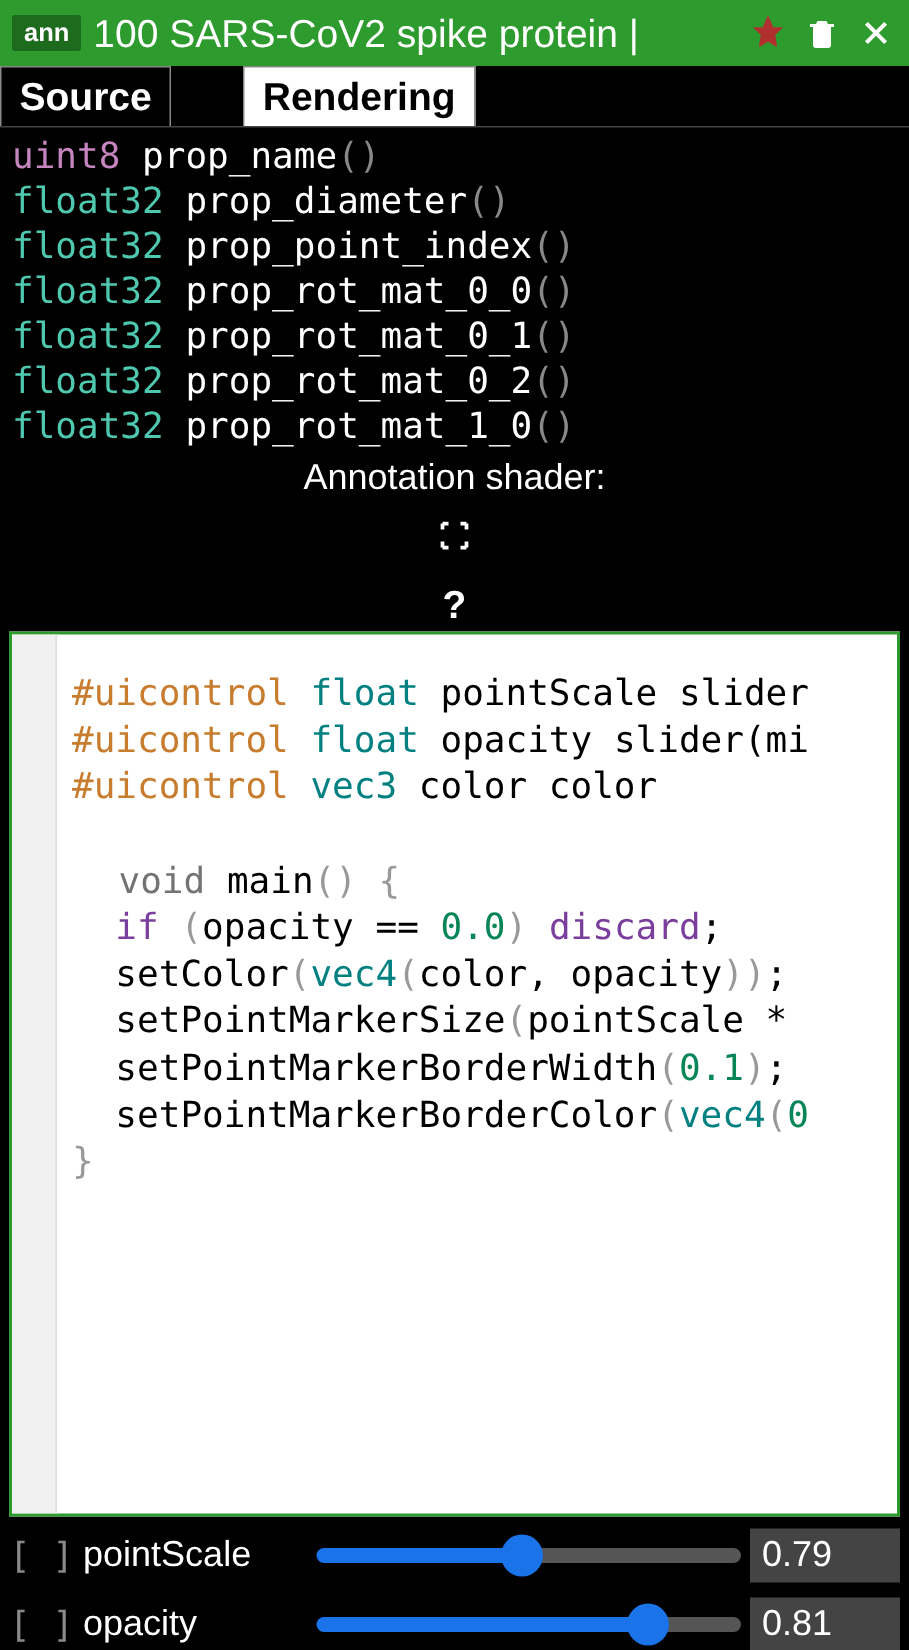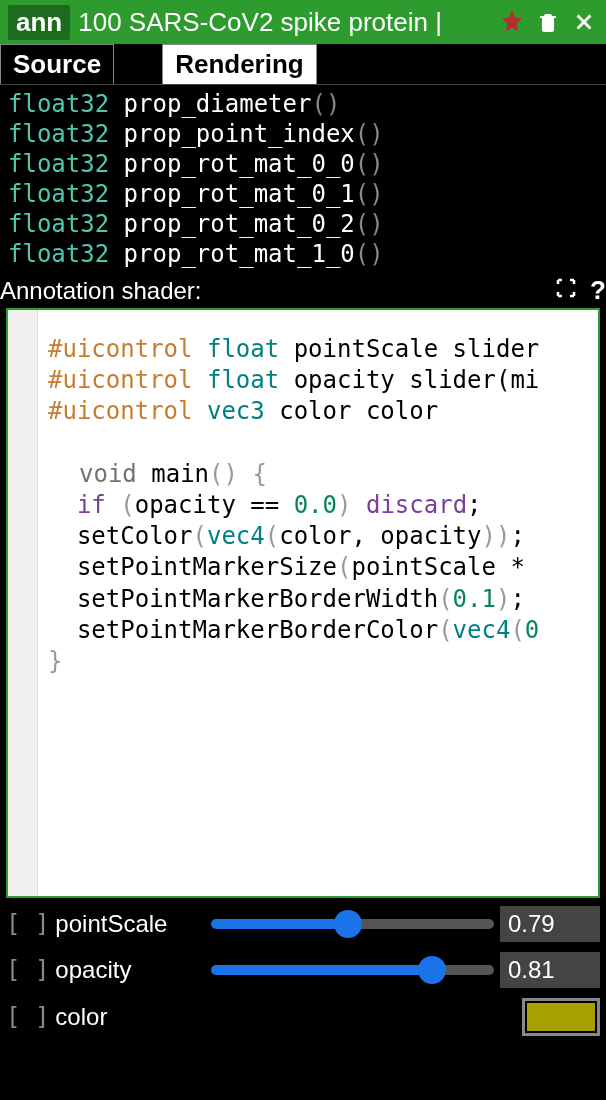--- a/index.html
+++ b/index.html
@@ -17,21 +17,21 @@
   align-items: center;
   padding: 4px 8px;
   gap: 8px;
   height: 44px;
 }
 .badge {
   background: #1d6b1d;
   color: #fff;
   padding: 2px 8px;
   font-weight: bold;
-  font-size: 26px;
+  font-size: 17px;
   border-radius: 2px;
 }
 .title {
   flex: 1;
   color: #fff;
   font-size: 26px;
   white-space: nowrap;
   overflow: hidden;
   text-overflow: ellipsis;
 }
@@ -69,23 +69,24 @@
   font-size: 24px;
   line-height: 1.25;
 }
 .type-uint { color: #c586c0; }
 .type-float { color: #4ec9b0; }
 .prop-name { color: #fff; }
 .paren { color: #888; }
 .shader-label-row {
   display: flex;
   align-items: center;
-  padding: 2px 0;
+  padding: 2px 16px;
   font-size: 24px;
   gap: 12px;
+  flex-direction: column;
 }
 .shader-label { flex: 1; }
 .editor-wrap {
   border: 2px solid #2e9b2e;
   margin: 0 6px;
   background: #fff;
   height: 590px;
   display: flex;
   overflow: hidden;
 }
@@ -205,20 +206,21 @@
       </svg>
   </span>
 </div>
 
 <div class="tabs" id="tabs">
     <div class="tab">Source</div>
     <div class="tab active">Rendering</div>
   </div>
 
 <div class="props" id="props">
+    <div><span class="type-uint">uint8</span><span class="prop-name"> prop_name</span><span class="paren">()</span></div>
     <div><span class="type-float">float32</span><span class="prop-name"> prop_diameter</span><span class="paren">()</span></div>
     <div><span class="type-float">float32</span><span class="prop-name"> prop_point_index</span><span class="paren">()</span></div>
     <div><span class="type-float">float32</span><span class="prop-name"> prop_rot_mat_0_0</span><span class="paren">()</span></div>
     <div><span class="type-float">float32</span><span class="prop-name"> prop_rot_mat_0_1</span><span class="paren">()</span></div>
     <div><span class="type-float">float32</span><span class="prop-name"> prop_rot_mat_0_2</span><span class="paren">()</span></div>
     <div><span class="type-float">float32</span><span class="prop-name"> prop_rot_mat_1_0</span><span class="paren">()</span></div>
   </div>
 
 <div class="shader-label-row">
   <span class="shader-label">Annotation shader:</span>

